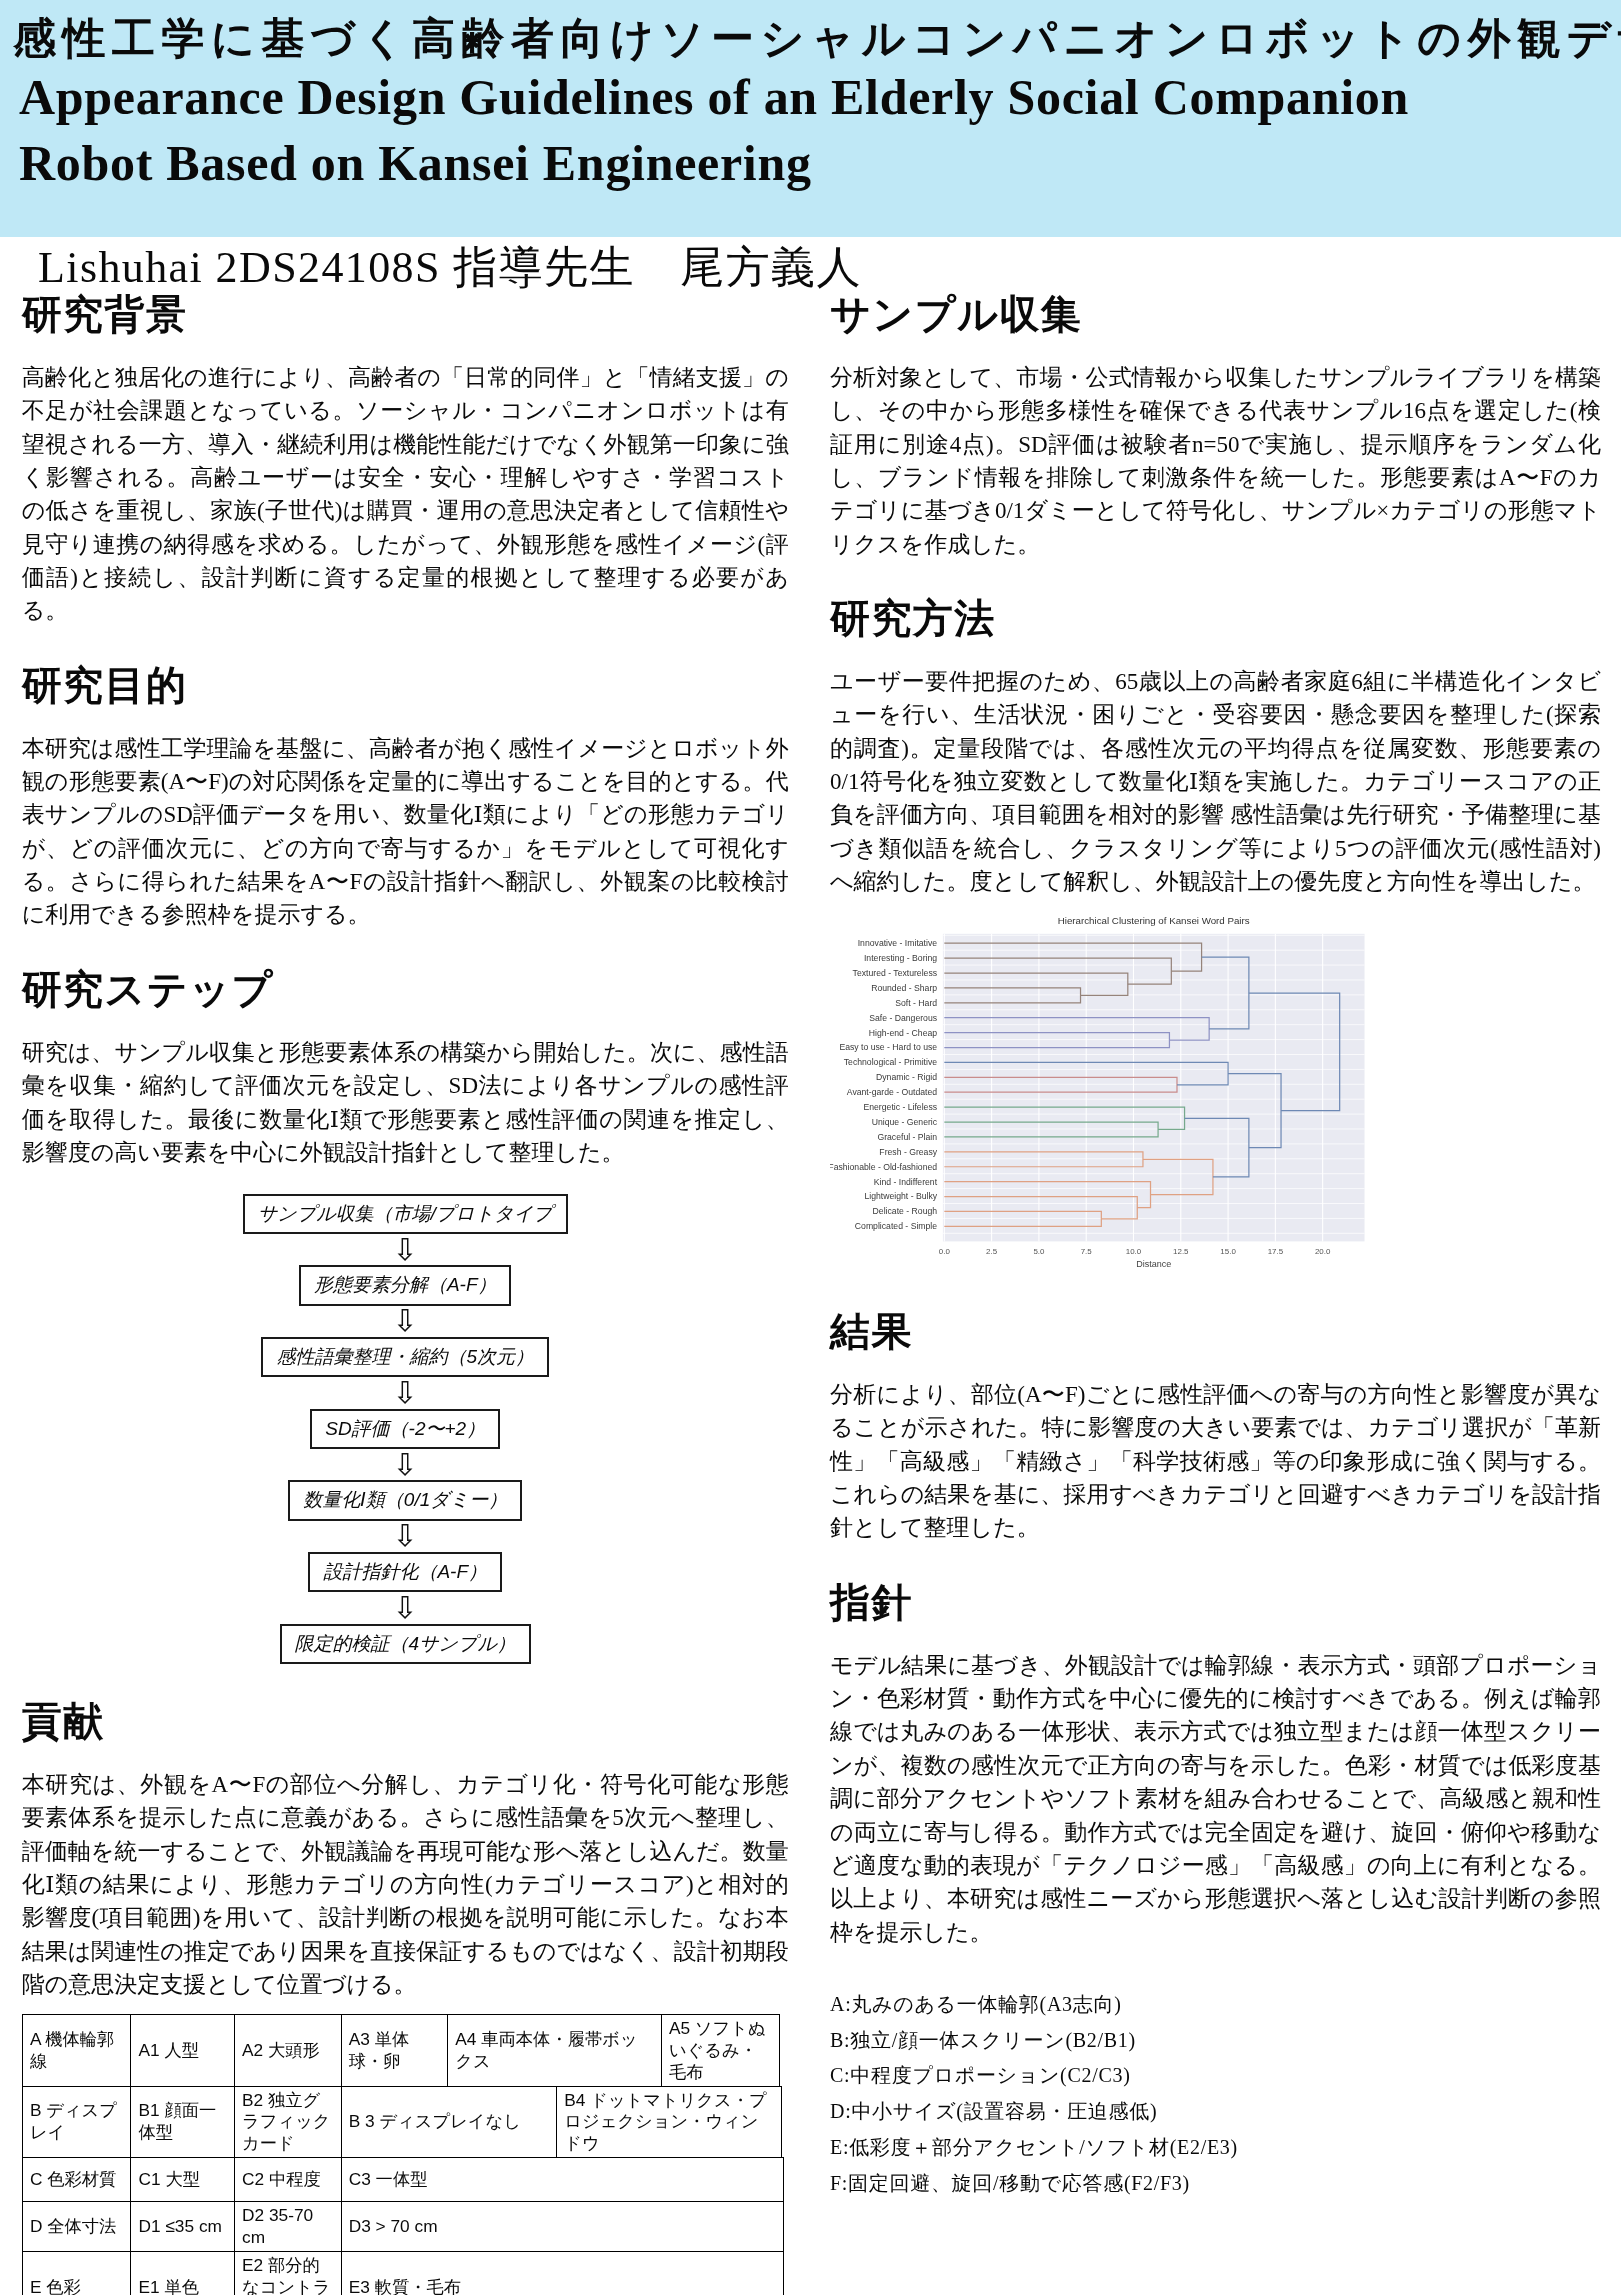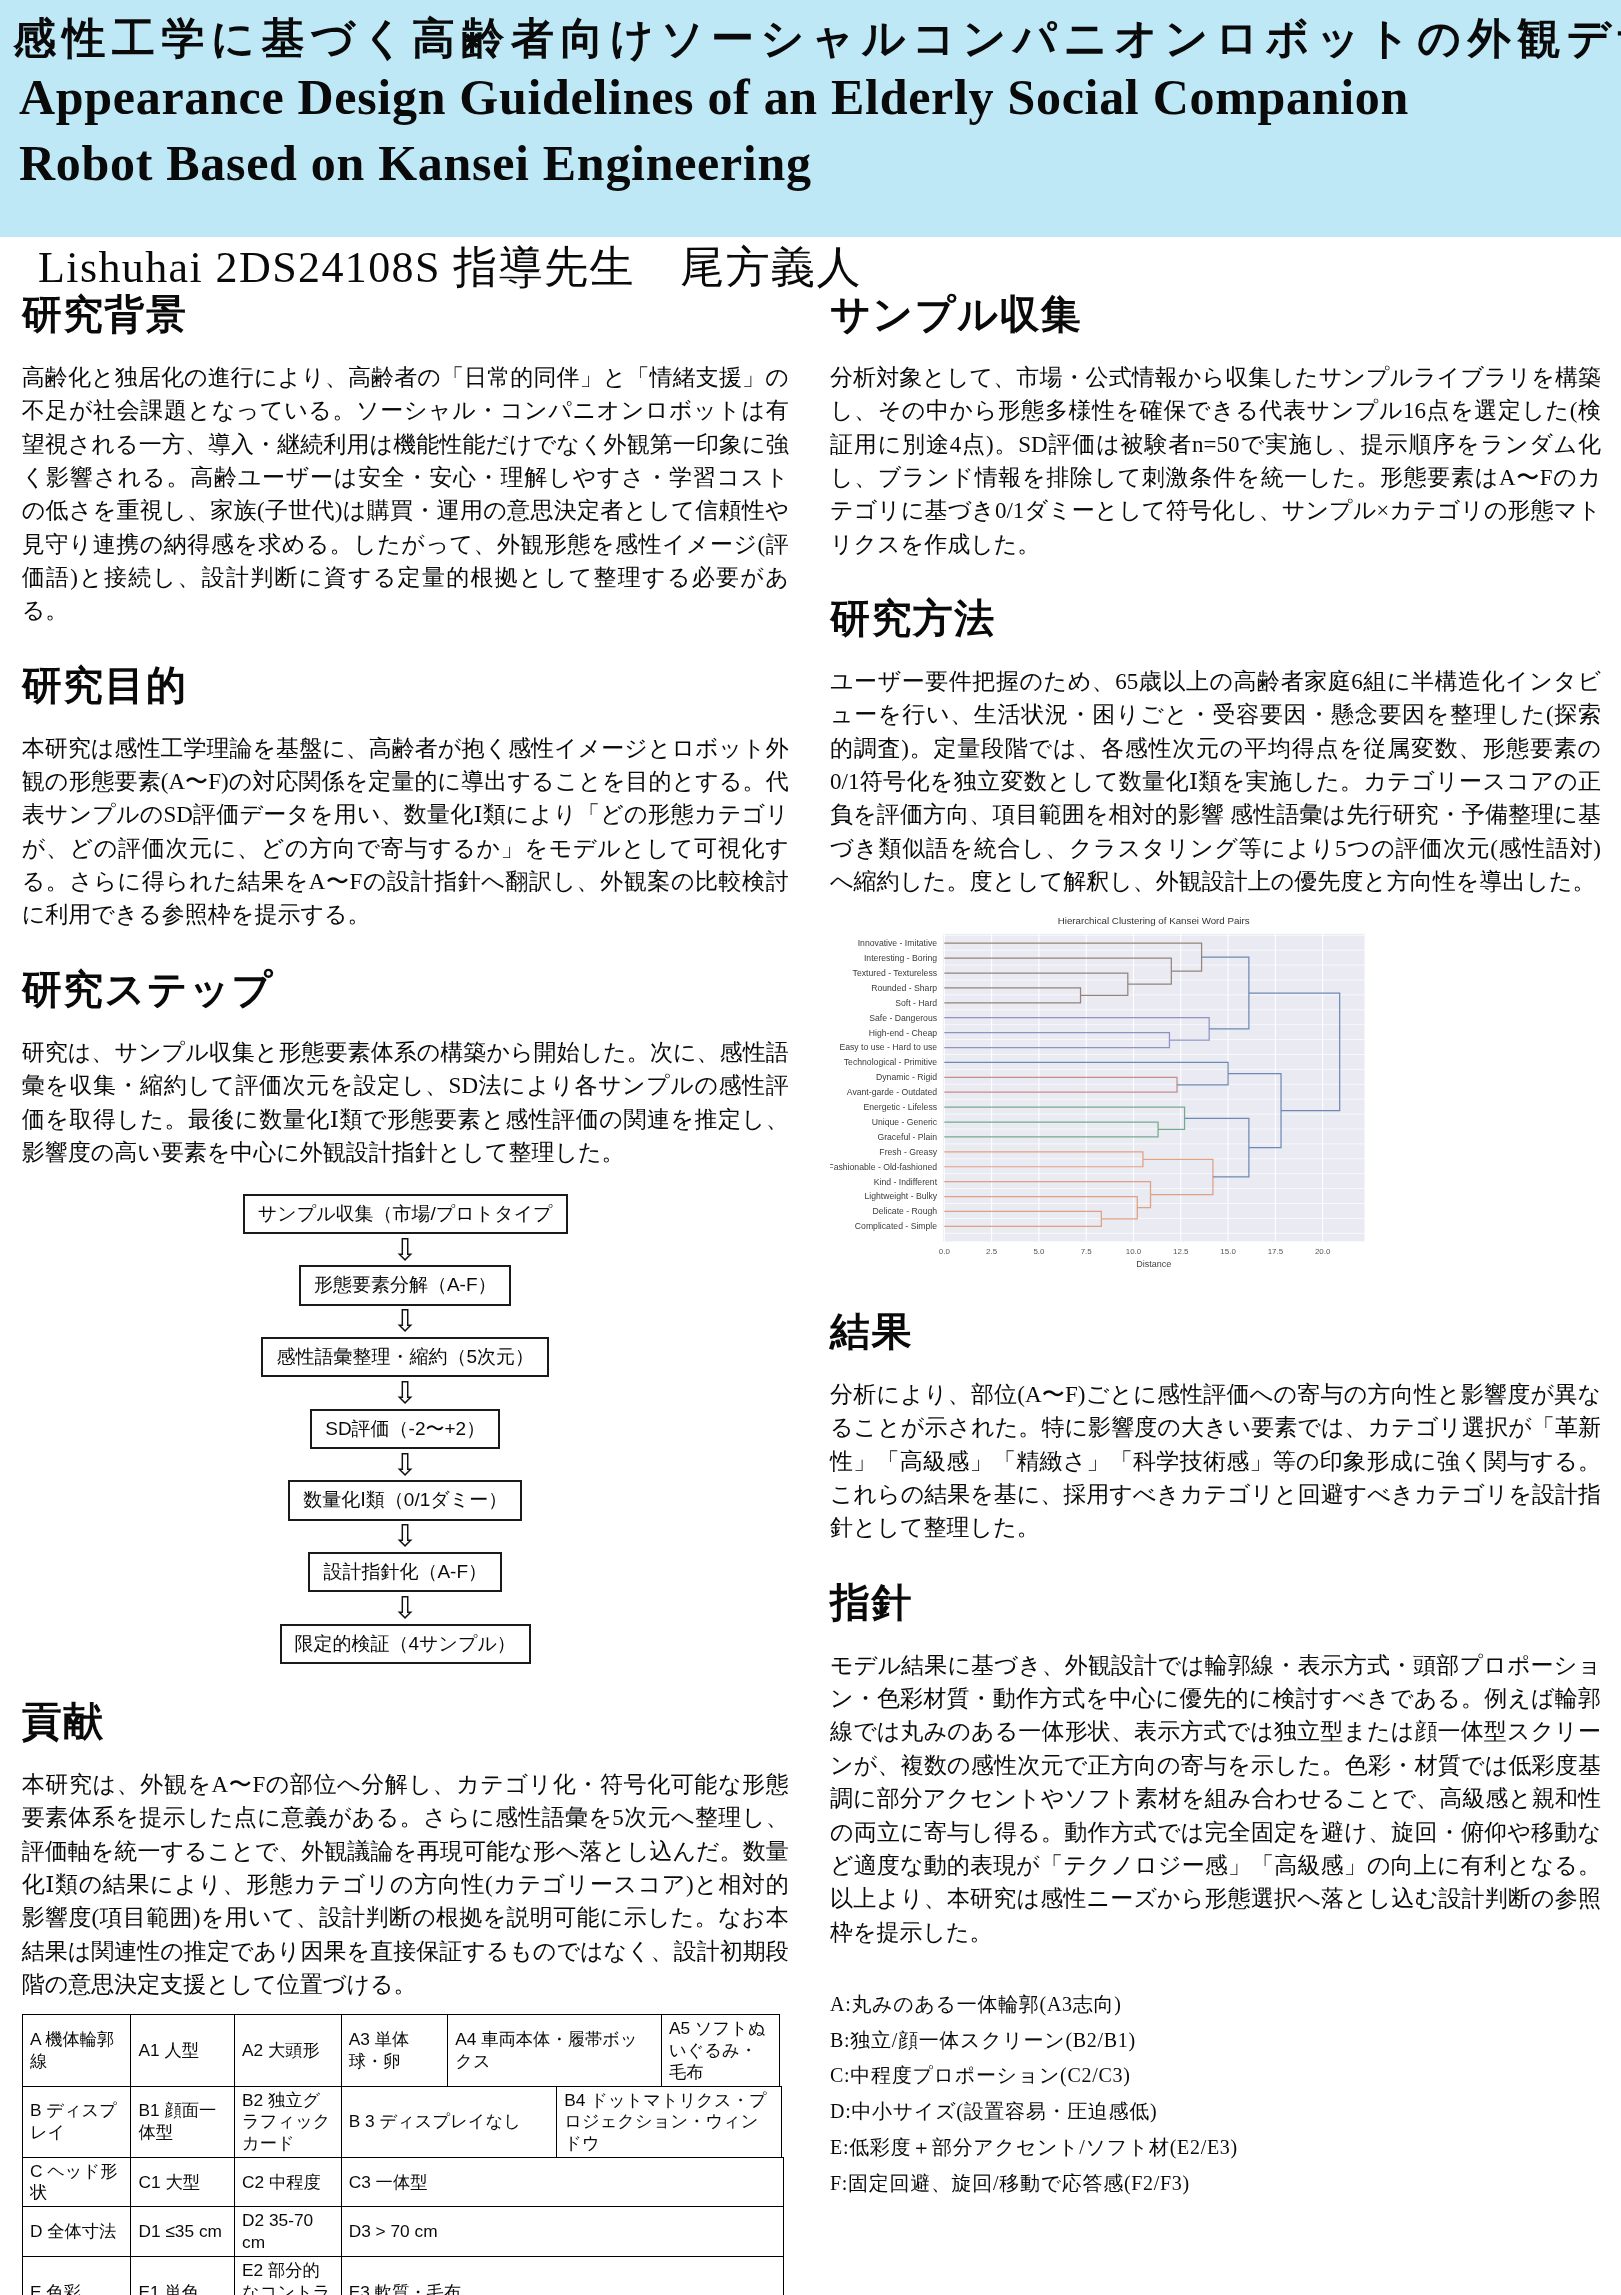--- a/index.html
+++ b/index.html
@@ -18,21 +18,21 @@
   .col-left{left:21.7px;width:767px;}
   .col-right{left:830px;width:771px;}
   h2.sec{font-size:40px;font-weight:900;margin:30px 0 19px 0;letter-spacing:1.4px;}
   h2.first{margin-top:4px;}
   p.body{font-size:23px;line-height:1.45;margin:0 0 4.3px 0;text-align:justify;}
 
   
   .flow{margin:24.6px 0 4.3px 0;display:flex;flex-direction:column;align-items:center;}
   .flow-box{border:2.2px solid #1a1a1a;background:#fff;padding:5.8px 13px;max-width:310px;
             font-family:"Liberation Sans","DejaVu Sans",sans-serif;font-size:19px;line-height:1.3;
-            text-align:center;}
+            text-align:center;font-style:italic;}
   .flow-arrow{font-family:"DejaVu Sans",sans-serif;font-size:30px;line-height:1.0;color:#111;margin:0.7px 0;}
 
   
   .mtable{margin-top:14.4px;font-family:"Liberation Sans","DejaVu Sans",sans-serif;font-size:17.3px;}
   .mrow{display:flex;margin-top:-1.4px;}
   .mcell{border:1.4px solid #000;margin-left:-1.4px;padding:2.9px 7.2px;display:flex;align-items:center;
          min-height:46px;line-height:1.25;box-sizing:border-box;background:#fff;}
   .mrow .mcell:first-child{margin-left:0;}
 
   
@@ -92,21 +92,21 @@
         <div class="mcell" style="width: 119px;">A5 ソフトぬいぐるみ・毛布</div>
       </div>
       <div class="mrow">
         <div class="mcell" style="width: 110px;">B ディスプレイ</div>
         <div class="mcell" style="width: 105px;">B1 顔面一体型</div>
         <div class="mcell" style="width: 108px;">B2 独立グラフィックカード</div>
         <div class="mcell" style="width: 217px;">B 3 ディスプレイなし</div>
         <div class="mcell" style="width: 226px;">B4 ドットマトリクス・プロジェクション・ウィンドウ</div>
       </div>
       <div class="mrow">
-        <div class="mcell" style="width: 110px;">C ヘッド形状</div>
+        <div class="mcell" style="width: 110px;">C 色彩材質</div>
         <div class="mcell" style="width: 105px;">C1 大型</div>
         <div class="mcell" style="width: 108px;">C2 中程度</div>
         <div class="mcell" style="width: 443px;">C3 一体型</div>
       </div>
       <div class="mrow">
         <div class="mcell" style="width: 110px;">D 全体寸法</div>
         <div class="mcell" style="width: 105px;">D1 ≤35 cm</div>
         <div class="mcell" style="width: 108px;">D2 35-70 cm</div>
         <div class="mcell" style="width: 443px;">D3 &gt; 70 cm</div>
       </div>

